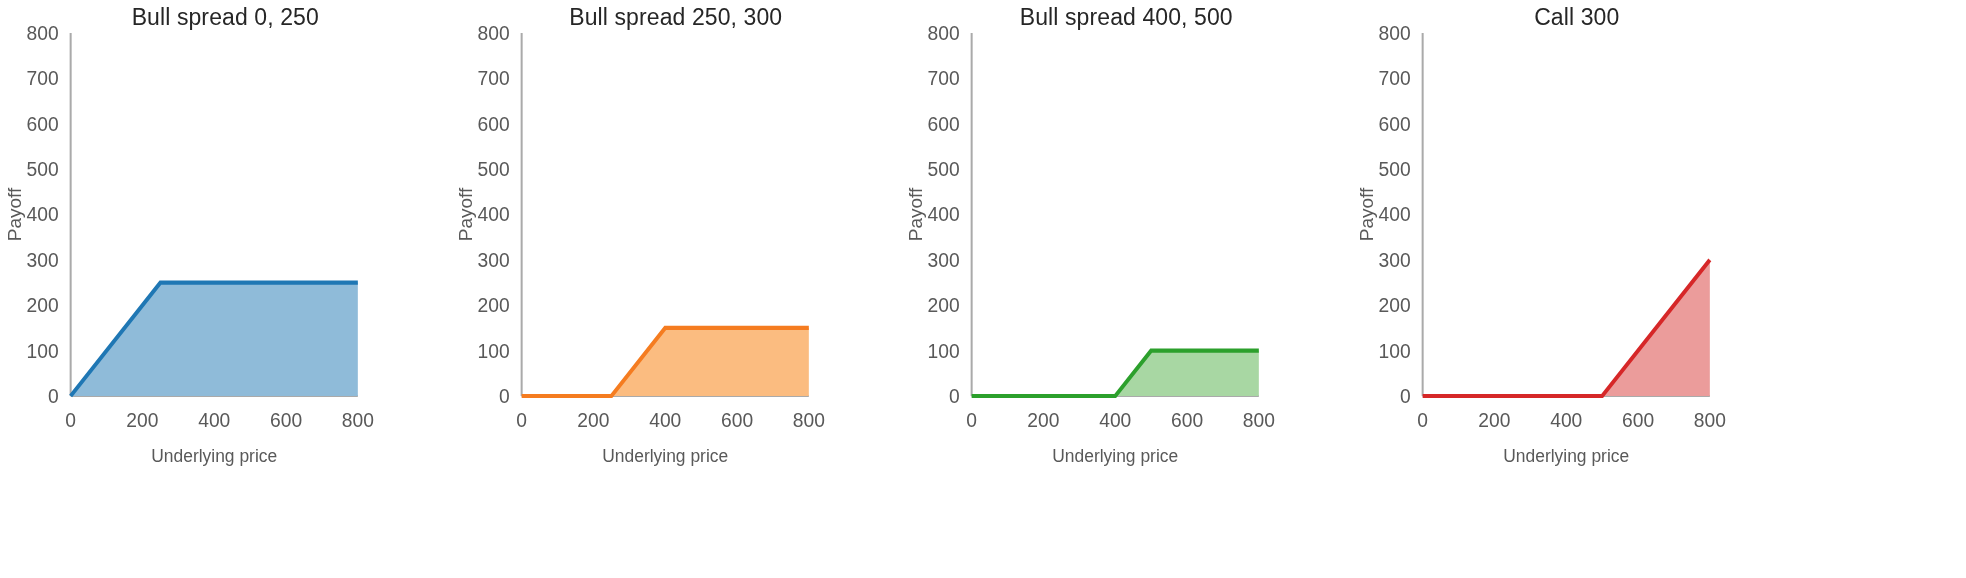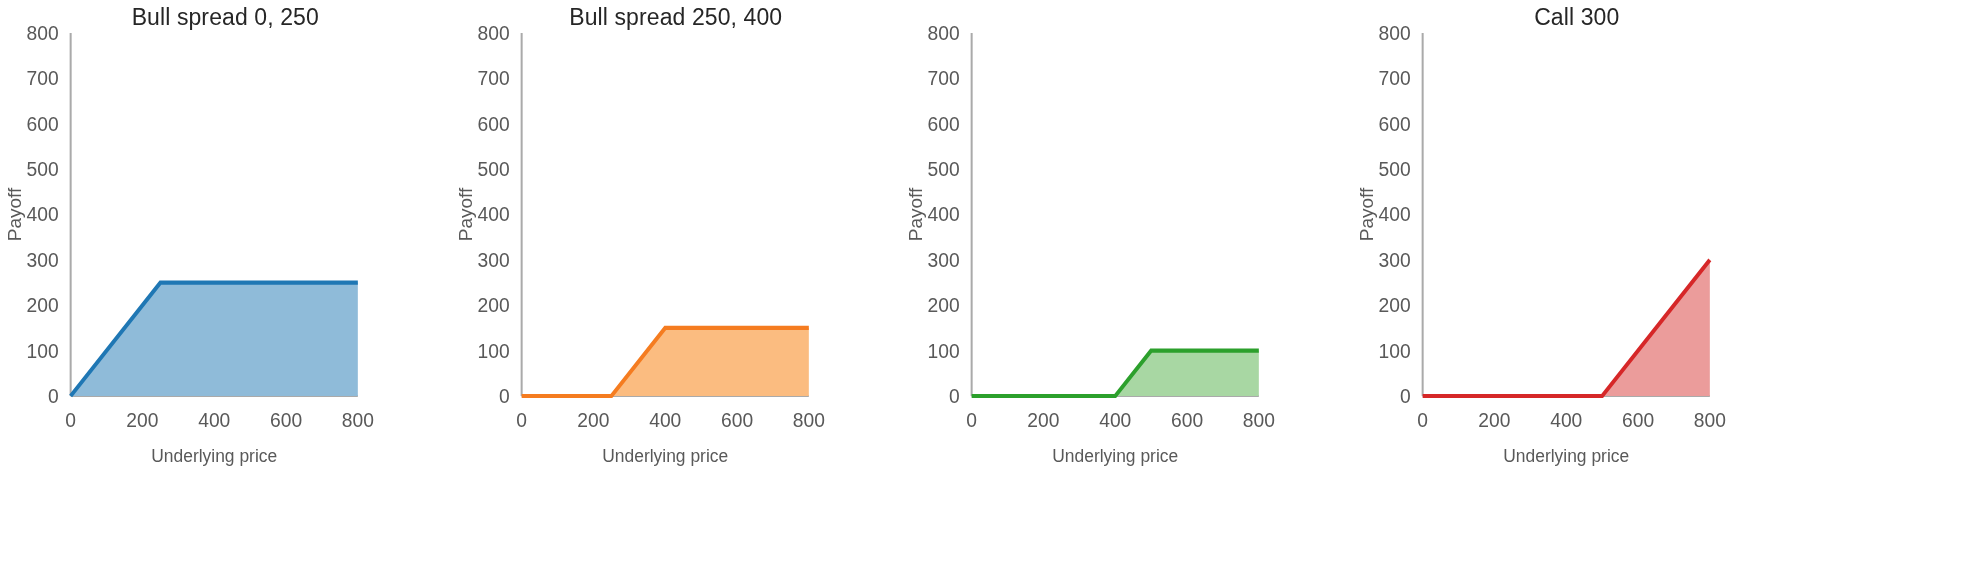--- a/index.html
+++ b/index.html
@@ -97,21 +97,21 @@
         <text x="390" y="427" text-anchor="middle" class="tick-text">800</text>
         <path d="M 77 33 L 77 396" class="spine"></path>
         <path d="M 77 396 L 390 396" class="spine"></path>
         <path d="M 77.00,396.00 L 77.00,396.00 L 174.81,282.56 L 390.00,282.56 L 390.00,396.00 Z" fill="#8fbbd9" class="series-fill"></path>
         <path d="M 77.00,396.00 L 174.81,282.56 L 390.00,282.56" stroke="#1f77b4" class="series-line"></path>
         <text x="0" y="0" class="ylabel" text-anchor="middle" transform="translate(23, 214.5) rotate(-90)">Payoff</text>
         <text x="233.5" y="462" class="xlabel" text-anchor="middle">Underlying price</text>
       </svg>
   </div>
   <div class="subplot">
-    <div class="subplot-title">Bull spread 250, 400</div>
+    <div class="subplot-title">Bull spread 250, 300</div>
     <svg class="plot-svg" viewBox="0 0 491 578" preserveAspectRatio="none">
         <text x="64" y="403" text-anchor="end" class="tick-text">0</text>
         <text x="64" y="357.625" text-anchor="end" class="tick-text">100</text>
         <text x="64" y="312.25" text-anchor="end" class="tick-text">200</text>
         <text x="64" y="266.875" text-anchor="end" class="tick-text">300</text>
         <text x="64" y="221.5" text-anchor="end" class="tick-text">400</text>
         <text x="64" y="176.125" text-anchor="end" class="tick-text">500</text>
         <text x="64" y="130.75" text-anchor="end" class="tick-text">600</text>
         <text x="64" y="85.375" text-anchor="end" class="tick-text">700</text>
         <text x="64" y="40" text-anchor="end" class="tick-text">800</text>
@@ -122,20 +122,21 @@
         <text x="390" y="427" text-anchor="middle" class="tick-text">800</text>
         <path d="M 77 33 L 77 396" class="spine"></path>
         <path d="M 77 396 L 390 396" class="spine"></path>
         <path d="M 77.00,396.00 L 77.00,396.00 L 174.81,396.00 L 233.50,327.94 L 390.00,327.94 L 390.00,396.00 Z" fill="#fbbc80" class="series-fill"></path>
         <path d="M 77.00,396.00 L 174.81,396.00 L 233.50,327.94 L 390.00,327.94" stroke="#f57c20" class="series-line"></path>
         <text x="0" y="0" class="ylabel" text-anchor="middle" transform="translate(23, 214.5) rotate(-90)">Payoff</text>
         <text x="233.5" y="462" class="xlabel" text-anchor="middle">Underlying price</text>
       </svg>
   </div>
   <div class="subplot">
+    <div class="subplot-title">Bull spread 400, 500</div>
     <svg class="plot-svg" viewBox="0 0 491 578" preserveAspectRatio="none">
         <text x="64" y="403" text-anchor="end" class="tick-text">0</text>
         <text x="64" y="357.625" text-anchor="end" class="tick-text">100</text>
         <text x="64" y="312.25" text-anchor="end" class="tick-text">200</text>
         <text x="64" y="266.875" text-anchor="end" class="tick-text">300</text>
         <text x="64" y="221.5" text-anchor="end" class="tick-text">400</text>
         <text x="64" y="176.125" text-anchor="end" class="tick-text">500</text>
         <text x="64" y="130.75" text-anchor="end" class="tick-text">600</text>
         <text x="64" y="85.375" text-anchor="end" class="tick-text">700</text>
         <text x="64" y="40" text-anchor="end" class="tick-text">800</text>

